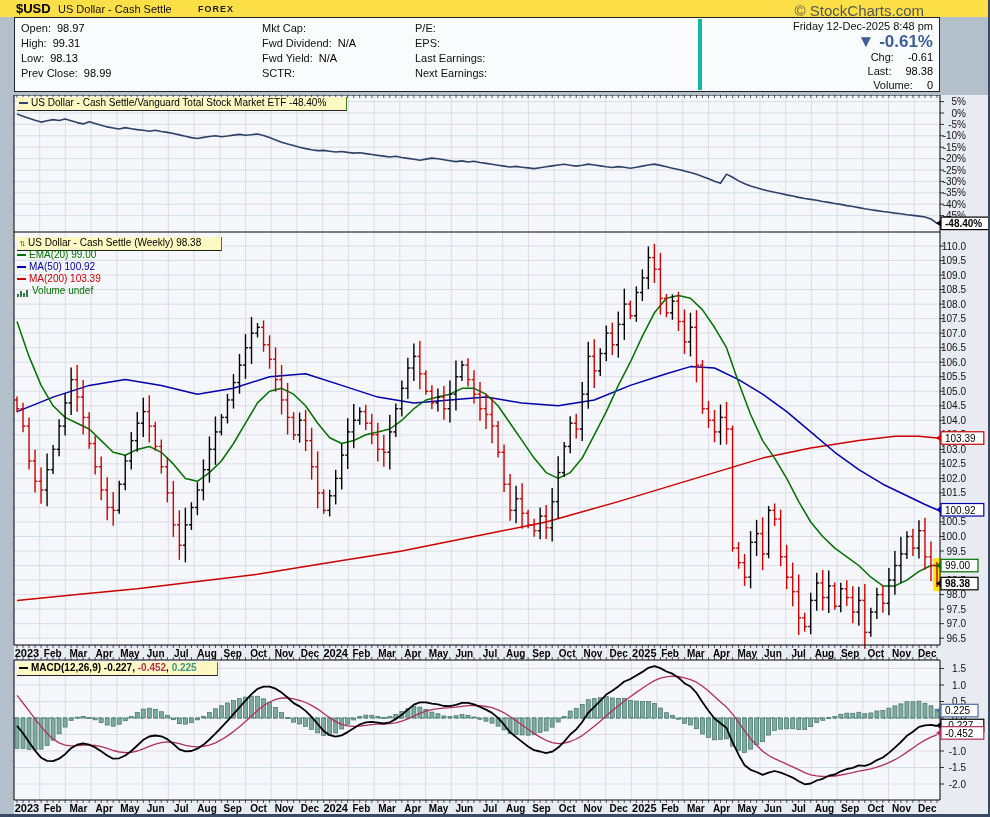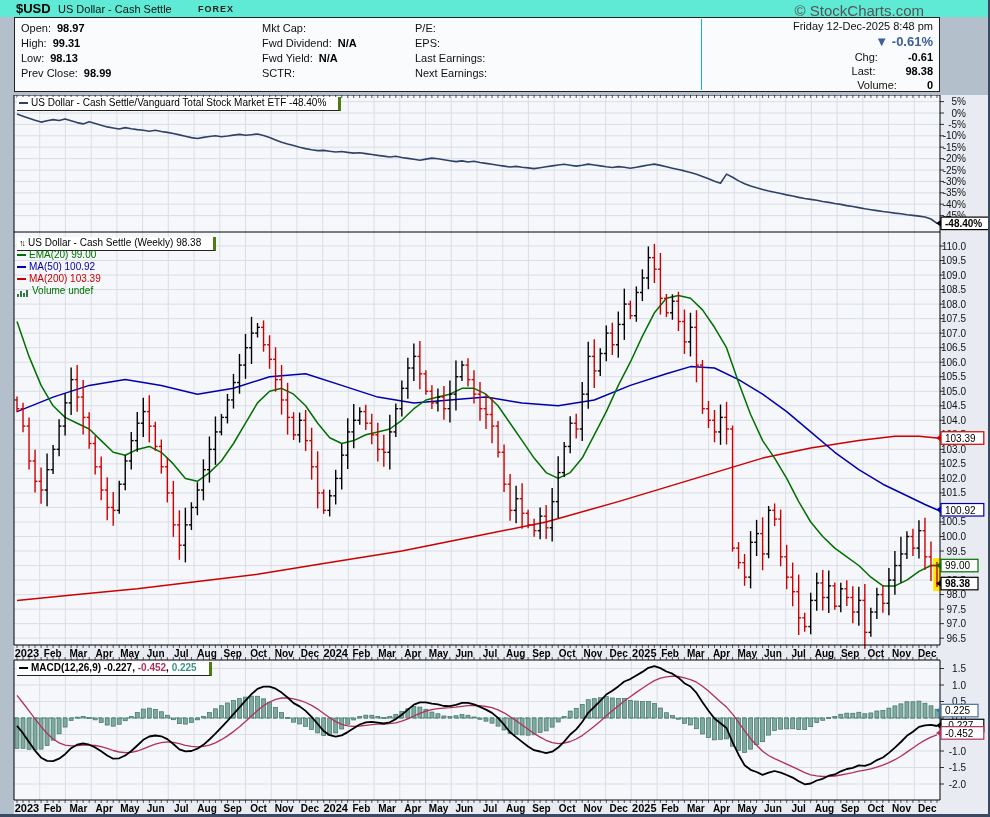--- a/index.html
+++ b/index.html
@@ -1,39 +1,39 @@
 <!DOCTYPE html>
 <html><head>
 <meta charset="utf-8">
 <style>
   html,body{margin:0;padding:0;background:#9fabbb;}
   .page{position:relative;width:990px;height:817px;overflow:hidden;
         background:#b4bfcc;font-family:"Liberation Sans","DejaVu Sans",sans-serif;
         box-sizing:border-box;border-right:2px solid #3b4a63;border-bottom:3px solid #3b4a63;}
-  .topbar{position:absolute;left:0;top:0;width:100%;height:17px;background:#5eead4;}
+  .topbar{position:absolute;left:0;top:0;width:100%;height:17px;background:#fde047;}
   .sym{position:absolute;left:16px;top:1px;font-size:13px;font-weight:bold;color:#000;}
   .ttl{position:absolute;left:58px;top:3px;font-size:11px;color:#111;}
   .exch{position:absolute;left:198px;top:4px;font-size:9px;font-weight:bold;letter-spacing:1px;color:#222;}
   .copy{position:absolute;right:64px;top:2px;font-size:15px;color:#555;margin-left:11px;}
   .quote-panel{position:absolute;left:14px;top:17px;width:926px;height:75px;
                background:#fafbfc;border:1px solid #222;box-sizing:border-box;}
   .qcol{position:absolute;top:3px;font-size:11px;color:#111;}
   .qrow{height:15px;line-height:15px;white-space:nowrap;}
   .qlabel{display:inline-block;color:#111;}
-  .qval{font-weight:bold;color:#000;margin-left:6px;}
+  .qval{font-weight:normal;color:#000;margin-left:6px;}
   .qright{position:absolute;right:6px;top:1px;width:225px;text-align:right;
-          border-left:1px solid #14b8a6;height:71px;padding-left:6px;}
+          border-left:4px solid #14b8a6;height:71px;padding-left:6px;}
   .qdate{font-size:11px;color:#111;height:15px;line-height:15px;}
-  .qchg{font-size:13px;font-weight:bold;height:16px;line-height:16px;}
+  .qchg{font-size:17px;font-weight:bold;height:16px;line-height:16px;}
   .qstat{font-size:11px;height:14px;line-height:14px;}
   .qstat .qlabel{margin-right:14px;text-align:right;}
-  .qstat .qval{margin-left:16px;}
+  .qstat .qval{margin-left:0;}
   .legend{position:absolute;font-size:10px;line-height:12px;white-space:nowrap;color:#000;}
-  .lgbox{background:#ffffff;border-right:3px solid #4d7c0f;border-bottom:1px solid #222;
-         padding:0 12px 1px 2px;display:inline-block;}
+  .lgbox{background:#fef9c3;border-right:1px solid #4d7c0f;border-bottom:1px solid #222;
+         padding:0 20px 1px 2px;display:inline-block;}
   .swatch{display:inline-block;width:9px;height:2px;vertical-align:middle;margin-right:3px;}
   .lline{height:12px;}
   .volicon{display:inline-block;vertical-align:baseline;margin-right:3px;}
   .volicon span{display:inline-block;width:2px;margin-right:1px;background:#2f7d45;vertical-align:bottom;}
   .updown{font-size:9px;letter-spacing:-2px;margin-right:4px;}
   svg text{font-family:"Liberation Sans","DejaVu Sans",sans-serif;}
 </style>
 </head>
 <body>
 

